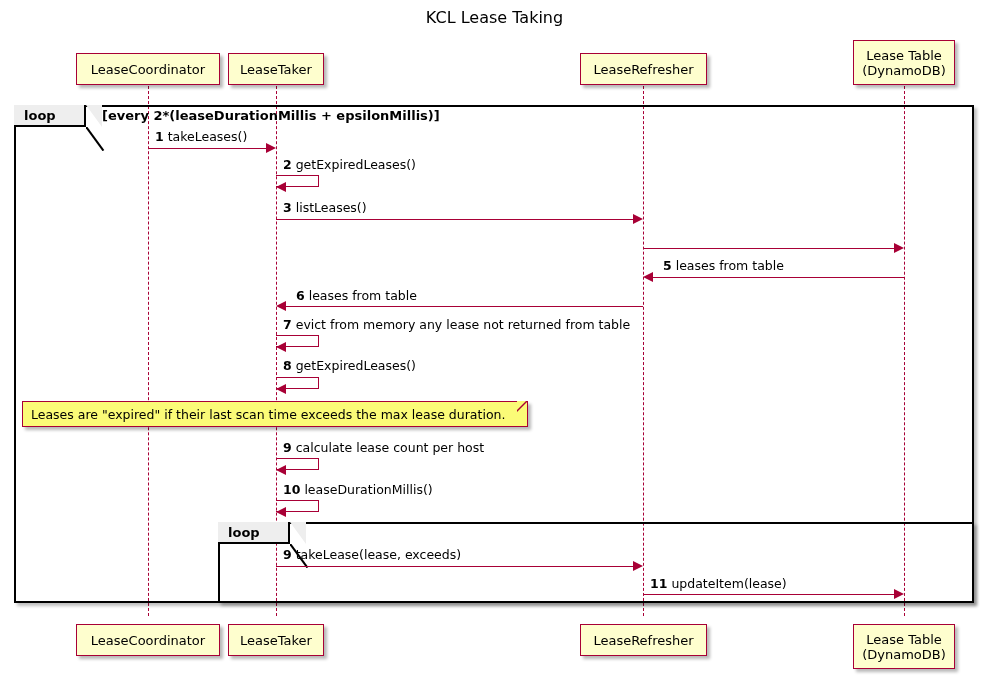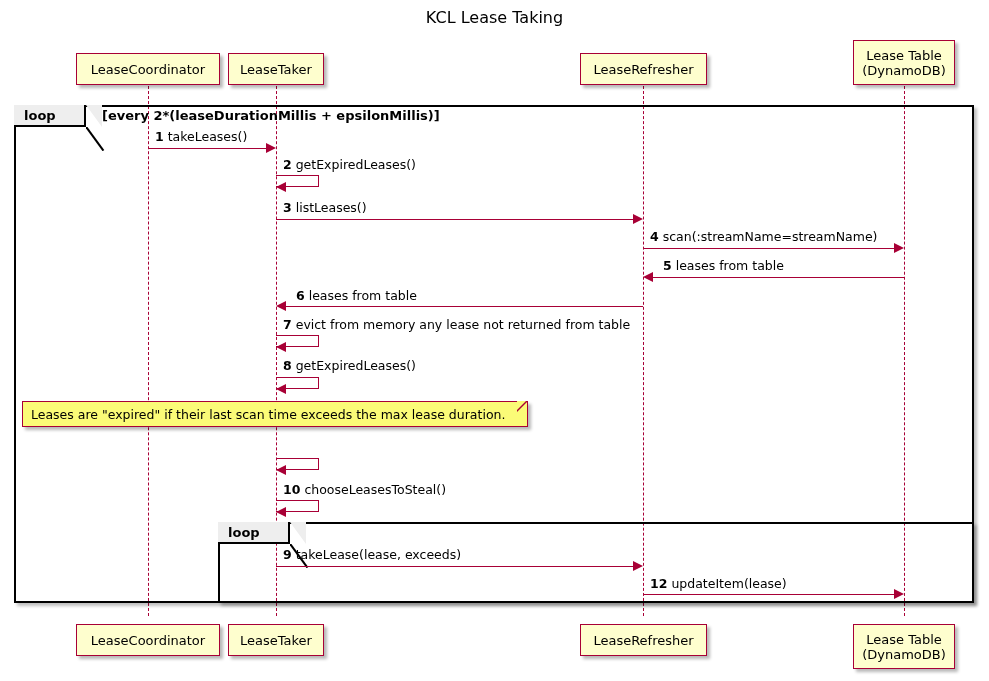--- a/index.html
+++ b/index.html
@@ -222,24 +222,20 @@
   <div class="abs self-box" style="left:276px; top:175px; width:43px; height:12px;"></div>
   <div class="abs arrow-left" style="left:276px; top:182px;"></div>
 
   <div class="abs msg-label" style="left:283px; top:200px;">
     <b>3</b>
     <span>listLeases()</span>
   </div>
   <div class="abs msg-line" style="left:276px; top:219px; width:357px;"></div>
   <div class="abs arrow-right" style="left:633px; top:214px;"></div>
 
-  <div class="abs msg-label" style="left:650px; top:229px;">
-    <b>4</b>
-    <span>scan(:streamName=streamName)</span>
-  </div>
   <div class="abs msg-line" style="left:643px; top:248px; width:251px;"></div>
   <div class="abs arrow-right" style="left:894px; top:243px;"></div>
 
   <div class="abs msg-label" style="left:663px; top:258px;">
     <b>5</b>
     <span>leases from table</span>
   </div>
   <div class="abs msg-line" style="left:653px; top:277px; width:251px;"></div>
   <div class="abs arrow-left" style="left:643px; top:272px;"></div>
 
@@ -267,37 +263,41 @@
   <div class="abs note" style="left:22px; top:401px; width:506px; height:26px;">
     <span>Leases are "expired" if their last scan time exceeds the max lease duration.</span>
   </div>
   <div class="abs" style="left:517px; top:401px;">
     <div class="note-fold"></div>
   </div>
   <div class="abs" style="left:517px; top:401px;">
     <div class="note-fold-inner"></div>
   </div>
 
+  <div class="abs msg-label" style="left:283px; top:440px;">
+    <b>9</b>
+    <span>calculate lease count per host</span>
+  </div>
   <div class="abs self-box" style="left:276px; top:458px; width:43px; height:12px;"></div>
   <div class="abs arrow-left" style="left:276px; top:465px;"></div>
 
   <div class="abs msg-label" style="left:283px; top:482px;">
     <b>10</b>
-    <span>chooseLeasesToSteal()</span>
+    <span>leaseDurationMillis()</span>
   </div>
   <div class="abs self-box" style="left:276px; top:500px; width:43px; height:12px;"></div>
   <div class="abs arrow-left" style="left:276px; top:507px;"></div>
 
   <div class="abs msg-label" style="left:283px; top:547px;">
     <b>9</b>
     <span>takeLease(lease, exceeds)</span>
   </div>
   <div class="abs msg-line" style="left:276px; top:566px; width:357px;"></div>
   <div class="abs arrow-right" style="left:633px; top:561px;"></div>
 
   <div class="abs msg-label" style="left:650px; top:576px;">
-    <b>12</b>
+    <b>11</b>
     <span>updateItem(lease)</span>
   </div>
   <div class="abs msg-line" style="left:643px; top:594px; width:251px;"></div>
   <div class="abs arrow-right" style="left:894px; top:589px;"></div>
 
 </div>
 
 </body></html>

